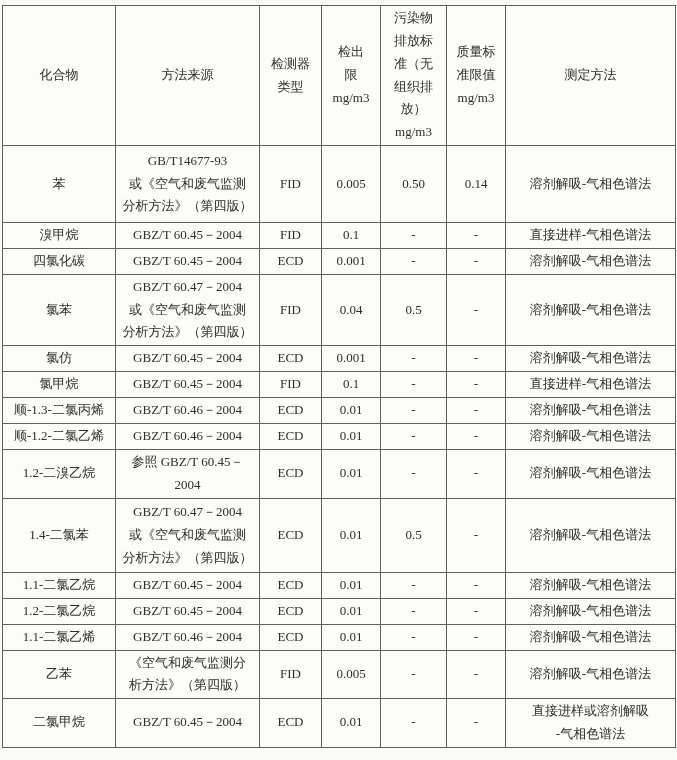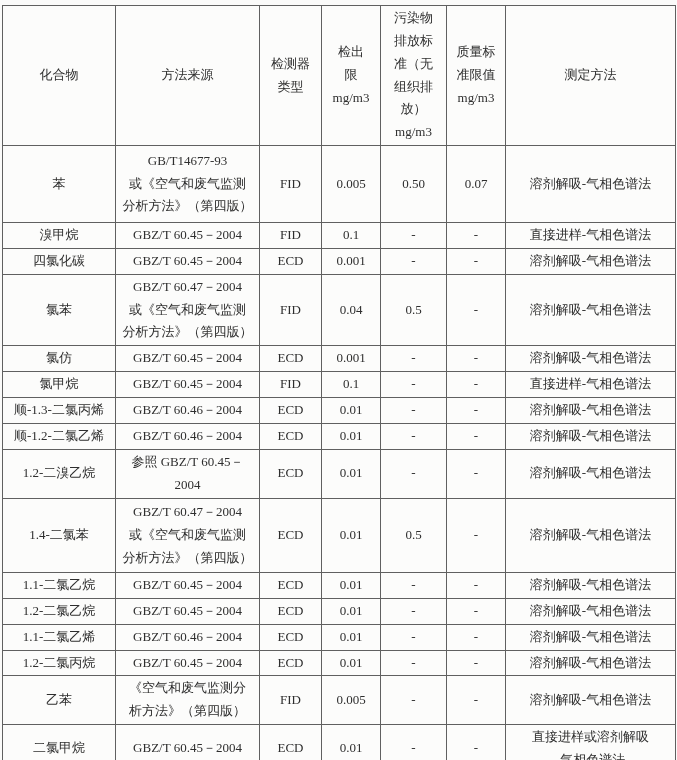--- a/index.html
+++ b/index.html
@@ -104,21 +104,21 @@
     </thead>
     <tbody>
       <tr class="r0">
         <td>苯</td>
         <td>GB/T14677-93
 或《空气和废气监测
 分析方法》（第四版）</td>
         <td>FID</td>
         <td>0.005</td>
         <td>0.50</td>
-        <td>0.07</td>
+        <td>0.14</td>
         <td>溶剂解吸-气相色谱法</td>
       </tr>
       <tr class="r1">
         <td>溴甲烷</td>
         <td>GBZ/T 60.45－2004</td>
         <td>FID</td>
         <td>0.1</td>
         <td>-</td>
         <td>-</td>
         <td>直接进样-气相色谱法</td>
@@ -214,29 +214,20 @@
         <td>GBZ/T 60.45－2004</td>
         <td>ECD</td>
         <td>0.01</td>
         <td>-</td>
         <td>-</td>
         <td>溶剂解吸-气相色谱法</td>
       </tr>
       <tr class="r12">
         <td>1.1-二氯乙烯</td>
         <td>GBZ/T 60.46－2004</td>
-        <td>ECD</td>
-        <td>0.01</td>
-        <td>-</td>
-        <td>-</td>
-        <td>溶剂解吸-气相色谱法</td>
-      </tr>
-      <tr class="r13">
-        <td>1.2-二氯丙烷</td>
-        <td>GBZ/T 60.45－2004</td>
         <td>ECD</td>
         <td>0.01</td>
         <td>-</td>
         <td>-</td>
         <td>溶剂解吸-气相色谱法</td>
       </tr>
       <tr class="r14">
         <td>乙苯</td>
         <td>《空气和废气监测分
 析方法》（第四版）</td>

